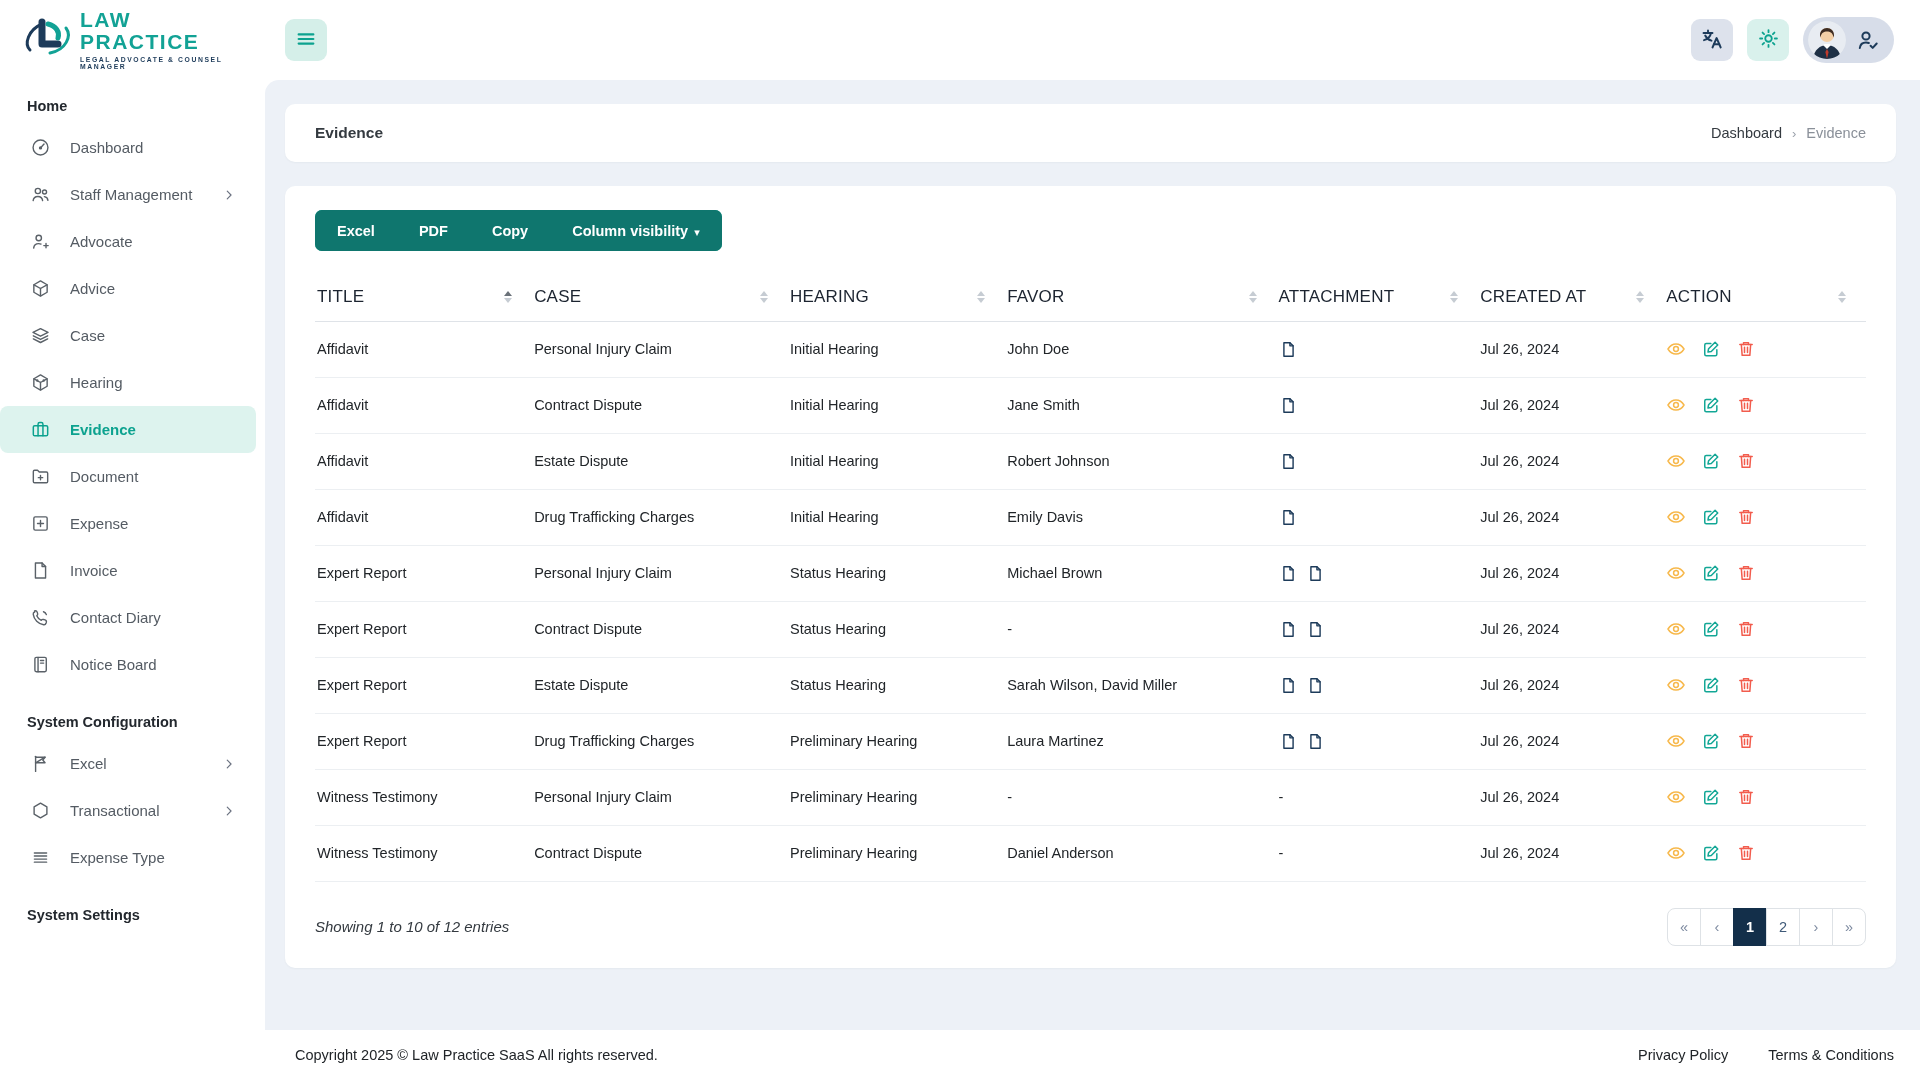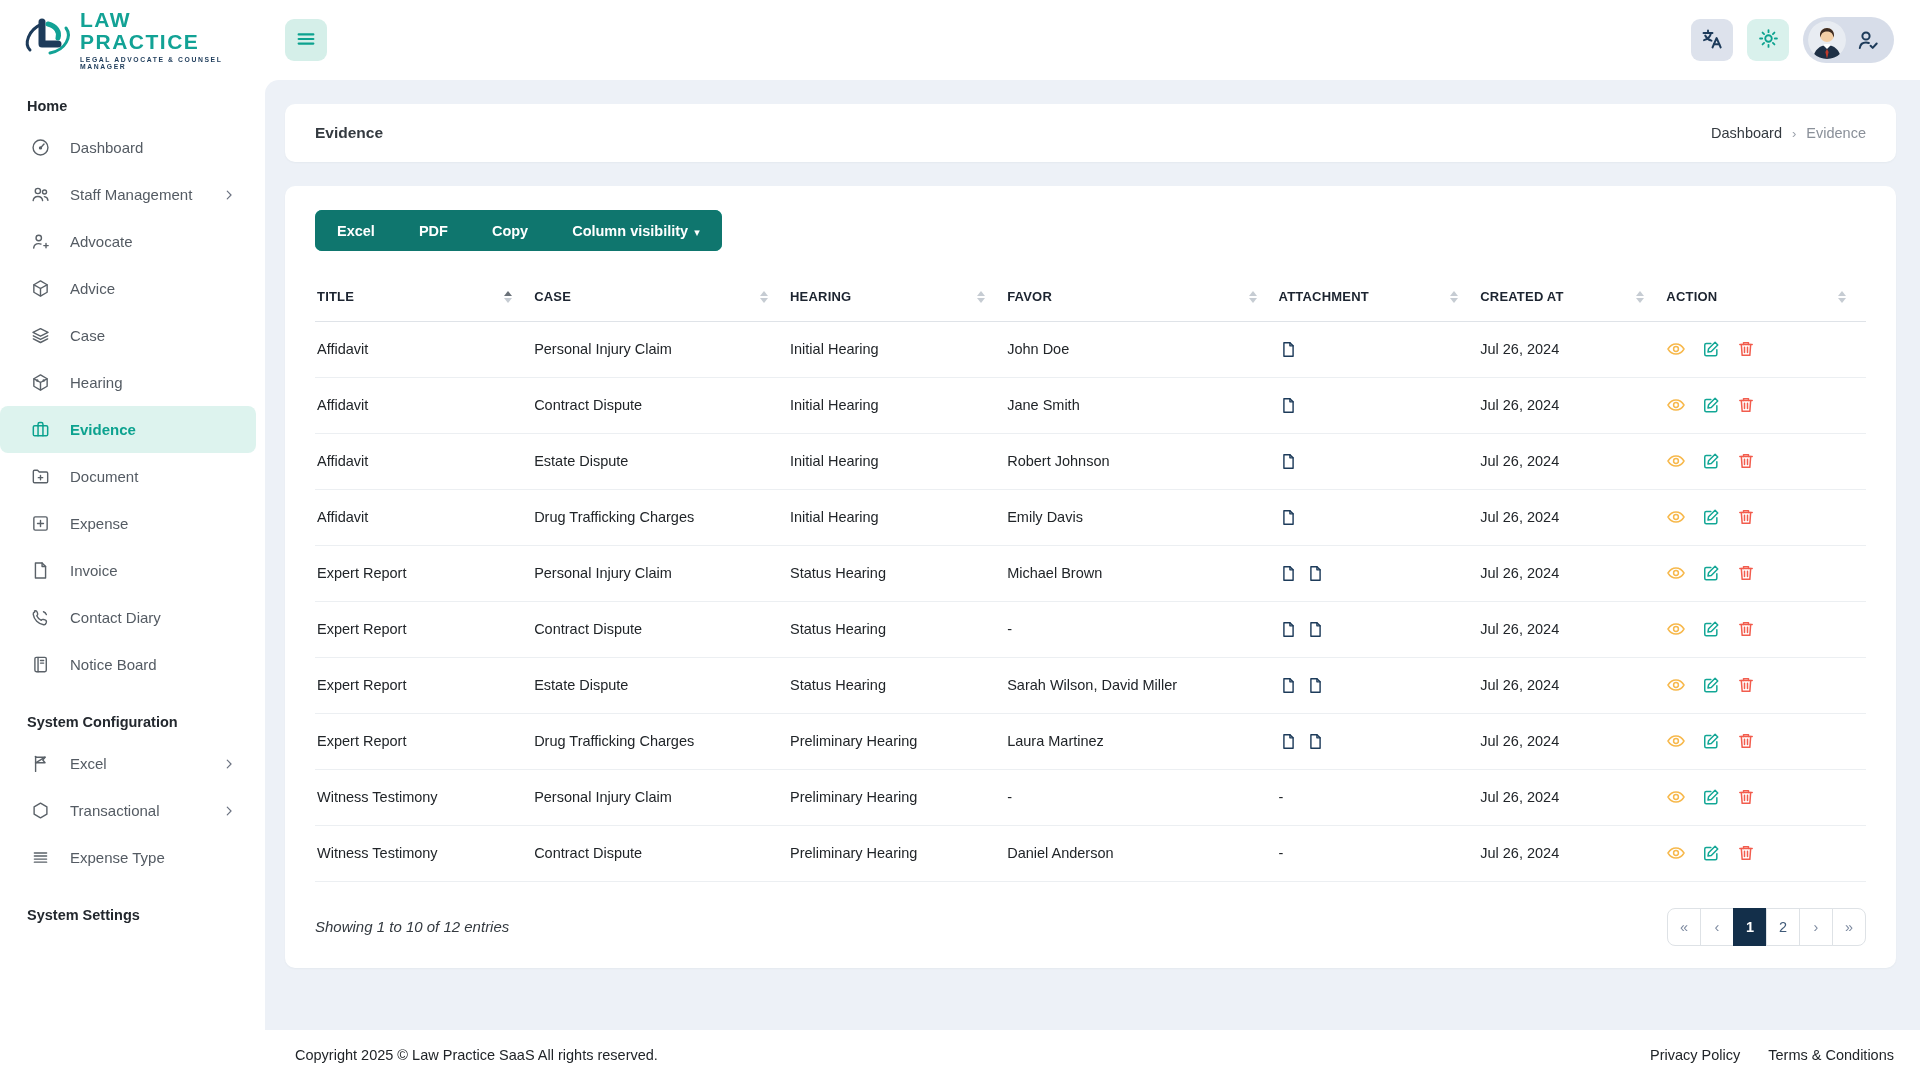--- a/index.html
+++ b/index.html
@@ -57,21 +57,21 @@
   .btn-export .caret { font-size:11px; margin-left:6px; }
   .search-box { display:flex; align-items:center; gap:10px; }
   .search-box label { font-size:15px; color:#343a40; }
   .search-input { width:166px; height:38px; border:1px solid #cdd4da; border-radius:7px; padding:0 10px; font-size:14px; font-family:inherit; background:#fff; }
 
   table.data { width:calc(100% - 60px); margin:0 30px; border-collapse:collapse; table-layout:fixed; }
   table.data col.c-title { width:14%; } table.data col.c-case { width:16.5%; }
   table.data col.c-hearing { width:14%; } table.data col.c-favor { width:17.5%; }
   table.data col.c-attach { width:13%; } table.data col.c-created { width:12%; }
   table.data col.c-action { width:13%; }
-  table.data th { text-align:left; font-size:13px; font-weight:bold; color:#1c2430; letter-spacing:0.2px; height:48px; border-bottom:1px solid #dfe3e8; padding:0 6px 0 2px; cursor:pointer; }
+  table.data th { text-align:left; font-size:17px; font-weight:normal; color:#1c2430; letter-spacing:0.2px; height:48px; border-bottom:1px solid #dfe3e8; padding:0 6px 0 2px; cursor:pointer; }
   .th-inner { display:flex; align-items:center; justify-content:space-between; }
   .sort { display:inline-flex; flex-direction:column; line-height:0; margin-right:14px; }
   .sort i { width:0; height:0; border-left:4.5px solid transparent; border-right:4.5px solid transparent; display:block; }
   .sort .up { border-bottom:5.5px solid #c6ccd3; margin-bottom:2.5px; }
   .sort .dn { border-top:5.5px solid #c6ccd3; }
   .sort.asc .up { border-bottom-color:#6a7179; }
   table.data td { height:56px; font-size:14.5px; color:#212529; border-bottom:1px solid #eceff2; padding:0 6px 0 2px; }
   table.data tr:last-child td { border-bottom:1px solid #eceff2; }
   .att-icons { display:flex; gap:8px; align-items:center; color:#1d3b5a; }
   .att-icons svg { width:19px; height:19px; display:block; }
@@ -86,21 +86,21 @@
   .tf-summary { font-size:15px; color:#343a40;font-style:italic; }
   .pagination { display:flex; }
   .page-btn { min-width:34px; height:38px; border:1px solid #dee2e6; background:#ffffff; color:#3f5a78; font-size:14.5px; display:flex; align-items:center; justify-content:center; cursor:pointer; margin-left:-1px; font-family:inherit; padding:0 10px; }
   .page-btn:first-child { border-radius:8px 0 0 8px; margin-left:0; }
   .page-btn:last-child { border-radius:0 8px 8px 0; }
   .page-btn.nav-arrow { color:#7d8aa0; }
   .page-btn.active { background:#132f4a; color:#ffffff; border-color:#132f4a; font-weight:bold; }
 
   .footer { height:50px; display:flex; align-items:center; justify-content:space-between; padding:0 26px 0 30px; background:#ffffff; }
   .footer .copy { font-size:14.5px; color:#212529; }
-  .footer-links { display:flex; gap:28px; }
+  .footer-links { display:flex; gap:40px; }
   .footer-links span { font-size:14.5px; color:#212529; cursor:pointer; }
 </style>
 </head>
 <body>
 
 <div class="app">
 
   <aside class="sidebar">
     <div class="logo">
       <span>

